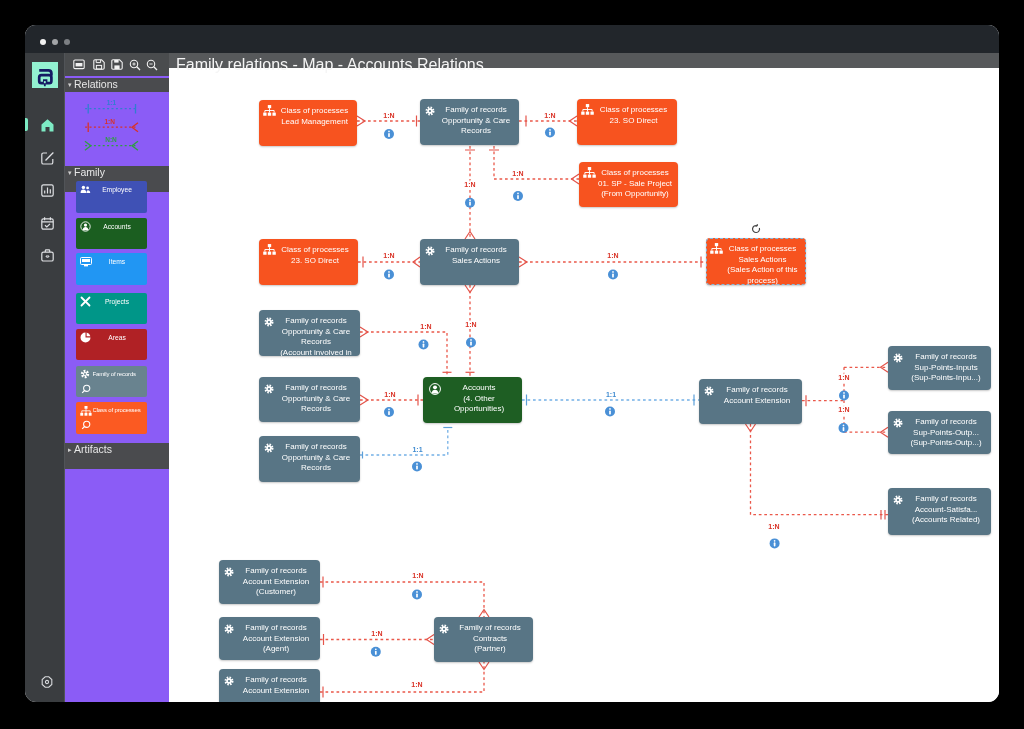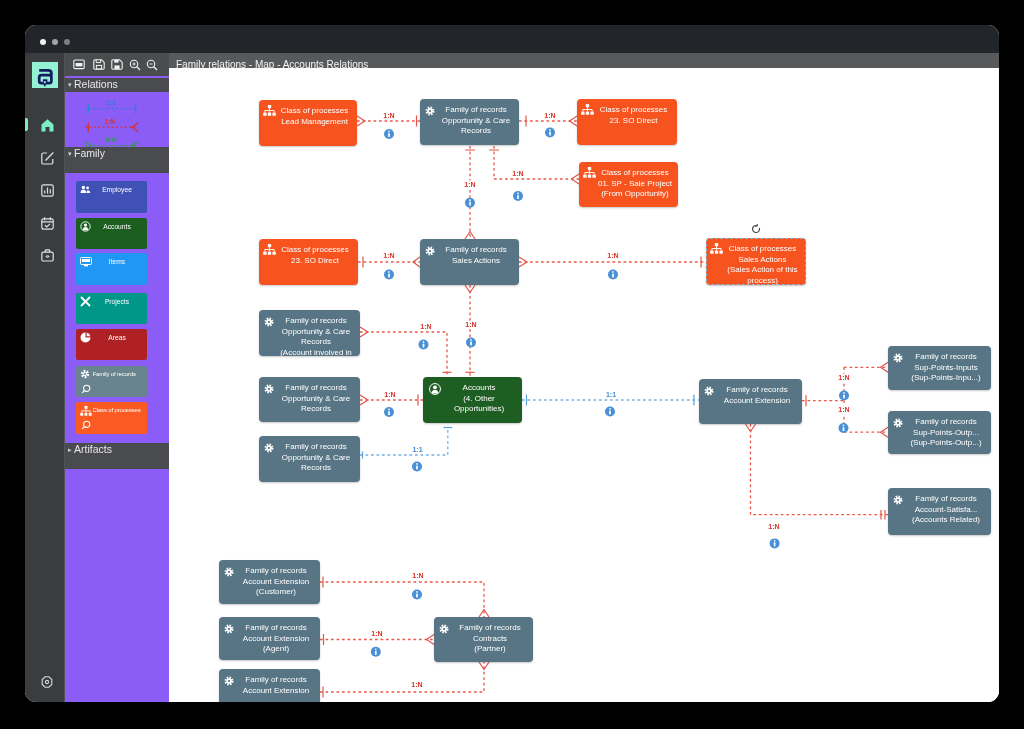--- a/index.html
+++ b/index.html
@@ -8,21 +8,21 @@
 .tbar{position:absolute;left:0;top:0;width:974px;height:28px;background:#22262b}
 .dot{position:absolute;top:13.5px;width:6px;height:6px;border-radius:50%}
 .d1{left:15px;background:#f1f1f1}
 .d2{left:27px;background:#a2a4a7}
 .d3{left:39px;background:#7c7f83}
 .iconbar{position:absolute;left:0;top:28px;width:40px;height:649px;background:#3a3d40;border-right:1px solid #515458}
 .palette{position:absolute;left:40px;top:28px;width:104px;height:649px;background:#8b5cf6}
 .toolbar{position:absolute;left:0;top:0;width:104px;height:23px;background:#4a4c4e}
 .phead{position:absolute;left:0;width:104px;background:#4a4b4e;color:#e8e8e8;font-size:10.5px;line-height:13.5px;padding-left:9px}
 .phead .car{position:absolute;left:3px;top:0;font-size:7px;color:#cfcfcf}
-.tabhead{position:absolute;left:144px;top:28px;width:830px;height:15px;background:#57595b;color:#f5f5f5;font-size:10px;line-height:23px;padding-left:7px}
+.tabhead{position:absolute;left:144px;top:28px;width:830px;height:15px;background:#57595b;color:#f5f5f5;font-size:16px;line-height:23px;padding-left:7px}
 .canvas{position:absolute;left:144px;top:51px;width:830px;height:626px;background:#fff;overflow:hidden}
 .node{position:absolute;border-radius:4px;color:#fff;font-size:8px;line-height:10.6px;text-align:center;padding:6.2px 3px 0 16px;overflow:hidden;box-shadow:0 1px 2px rgba(0,0,0,.22)}
 .node .nicon{position:absolute;left:4px;top:5px}
 .gray{background:#587585}
 .orange{background:#f7531f}
 .green{background:#1e5e23}
 .pitem{position:absolute;left:10.5px;width:71px;height:31.5px;border-radius:2px;color:#fff;font-size:6.7px;line-height:9px}
 .pitem .ptxt{position:absolute;left:16px;right:4px;top:4px;text-align:center;white-space:nowrap;overflow:hidden}
 .pitem .picon{position:absolute;left:4.5px;top:3.5px}
 .pitem .pmag{position:absolute;left:5px;top:18px}
@@ -111,21 +111,21 @@
         <path d="M20.1 16.7 H72.5" stroke="#2f7fd0" stroke-dasharray="2 2.4"></path>
         <path d="M23.2 12 V21.4 M70.5 12 V21.4" stroke="#2f7fd0"></path>
         <path d="M20.1 35.2 H72.5" stroke="#d8322a" stroke-dasharray="2 2.4"></path>
         <path d="M23.2 30.5 V39.9" stroke="#d8322a"></path>
         <path d="M73 30.7 L67 35.2 L73 39.7" stroke="#d8322a"></path>
         <path d="M20.1 53.7 H72.5" stroke="#2f9e43" stroke-dasharray="2 2.4"></path>
         <path d="M19.9 49.2 L25.9 53.7 L19.9 58.2" stroke="#2f9e43"></path>
         <path d="M73 49.2 L67 53.7 L73 58.2" stroke="#2f9e43"></path>
       </g>
     </svg>
-    <div class="phead" style="top:94px;height:26px"><span class="car">▾</span>Family</div>
+    <div class="phead" style="top:113px;height:26px"><span class="car">▾</span>Family</div>
     <div class="pitem" style="top:128px;background:#3f51b5">
       <svg class="picon" width="11" height="9" viewBox="0 0 11 9">
           <g fill="#fff">
             <circle cx="3.4" cy="2.4" r="1.7"></circle>
             <circle cx="7.6" cy="2.9" r="1.4"></circle>
             <path d="M0.6 8 C0.6 5.6 1.8 4.6 3.4 4.6 C5 4.6 6.2 5.6 6.2 8 Z"></path>
             <path d="M6.4 8 C6.6 6 7 5.2 7.9 5.2 C9.2 5.2 10.2 6 10.2 8 Z"></path>
           </g>
         </svg>
       <div class="ptxt">Employee</div>

